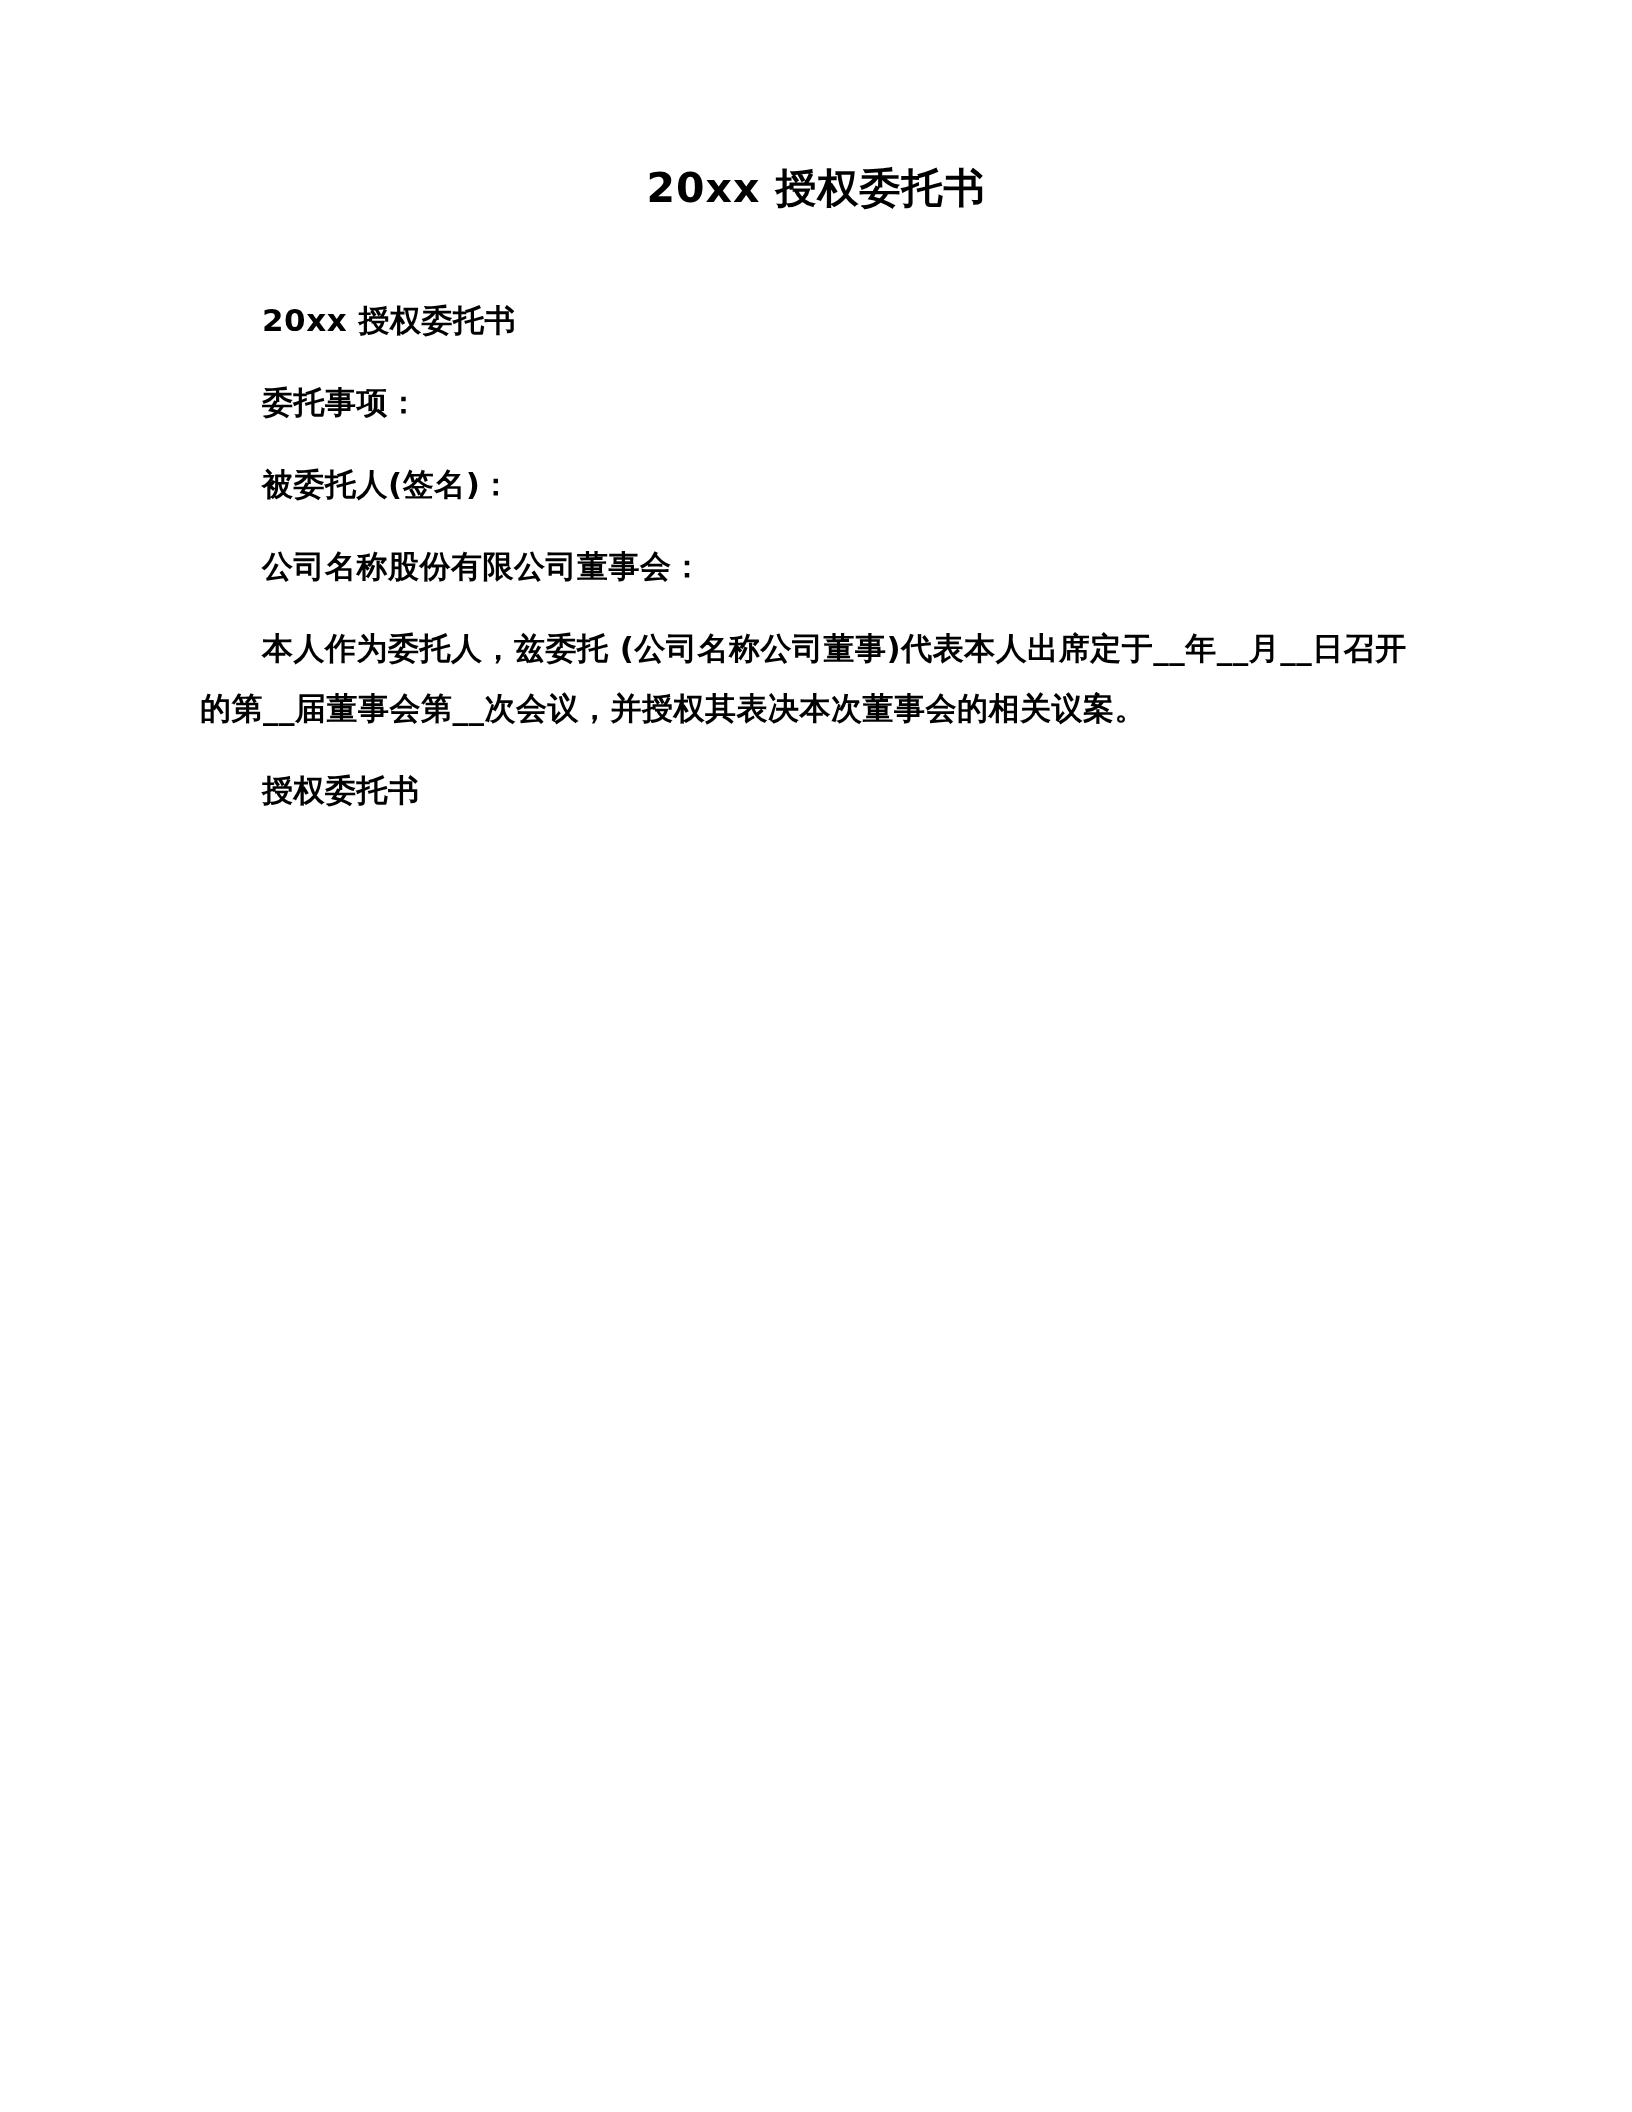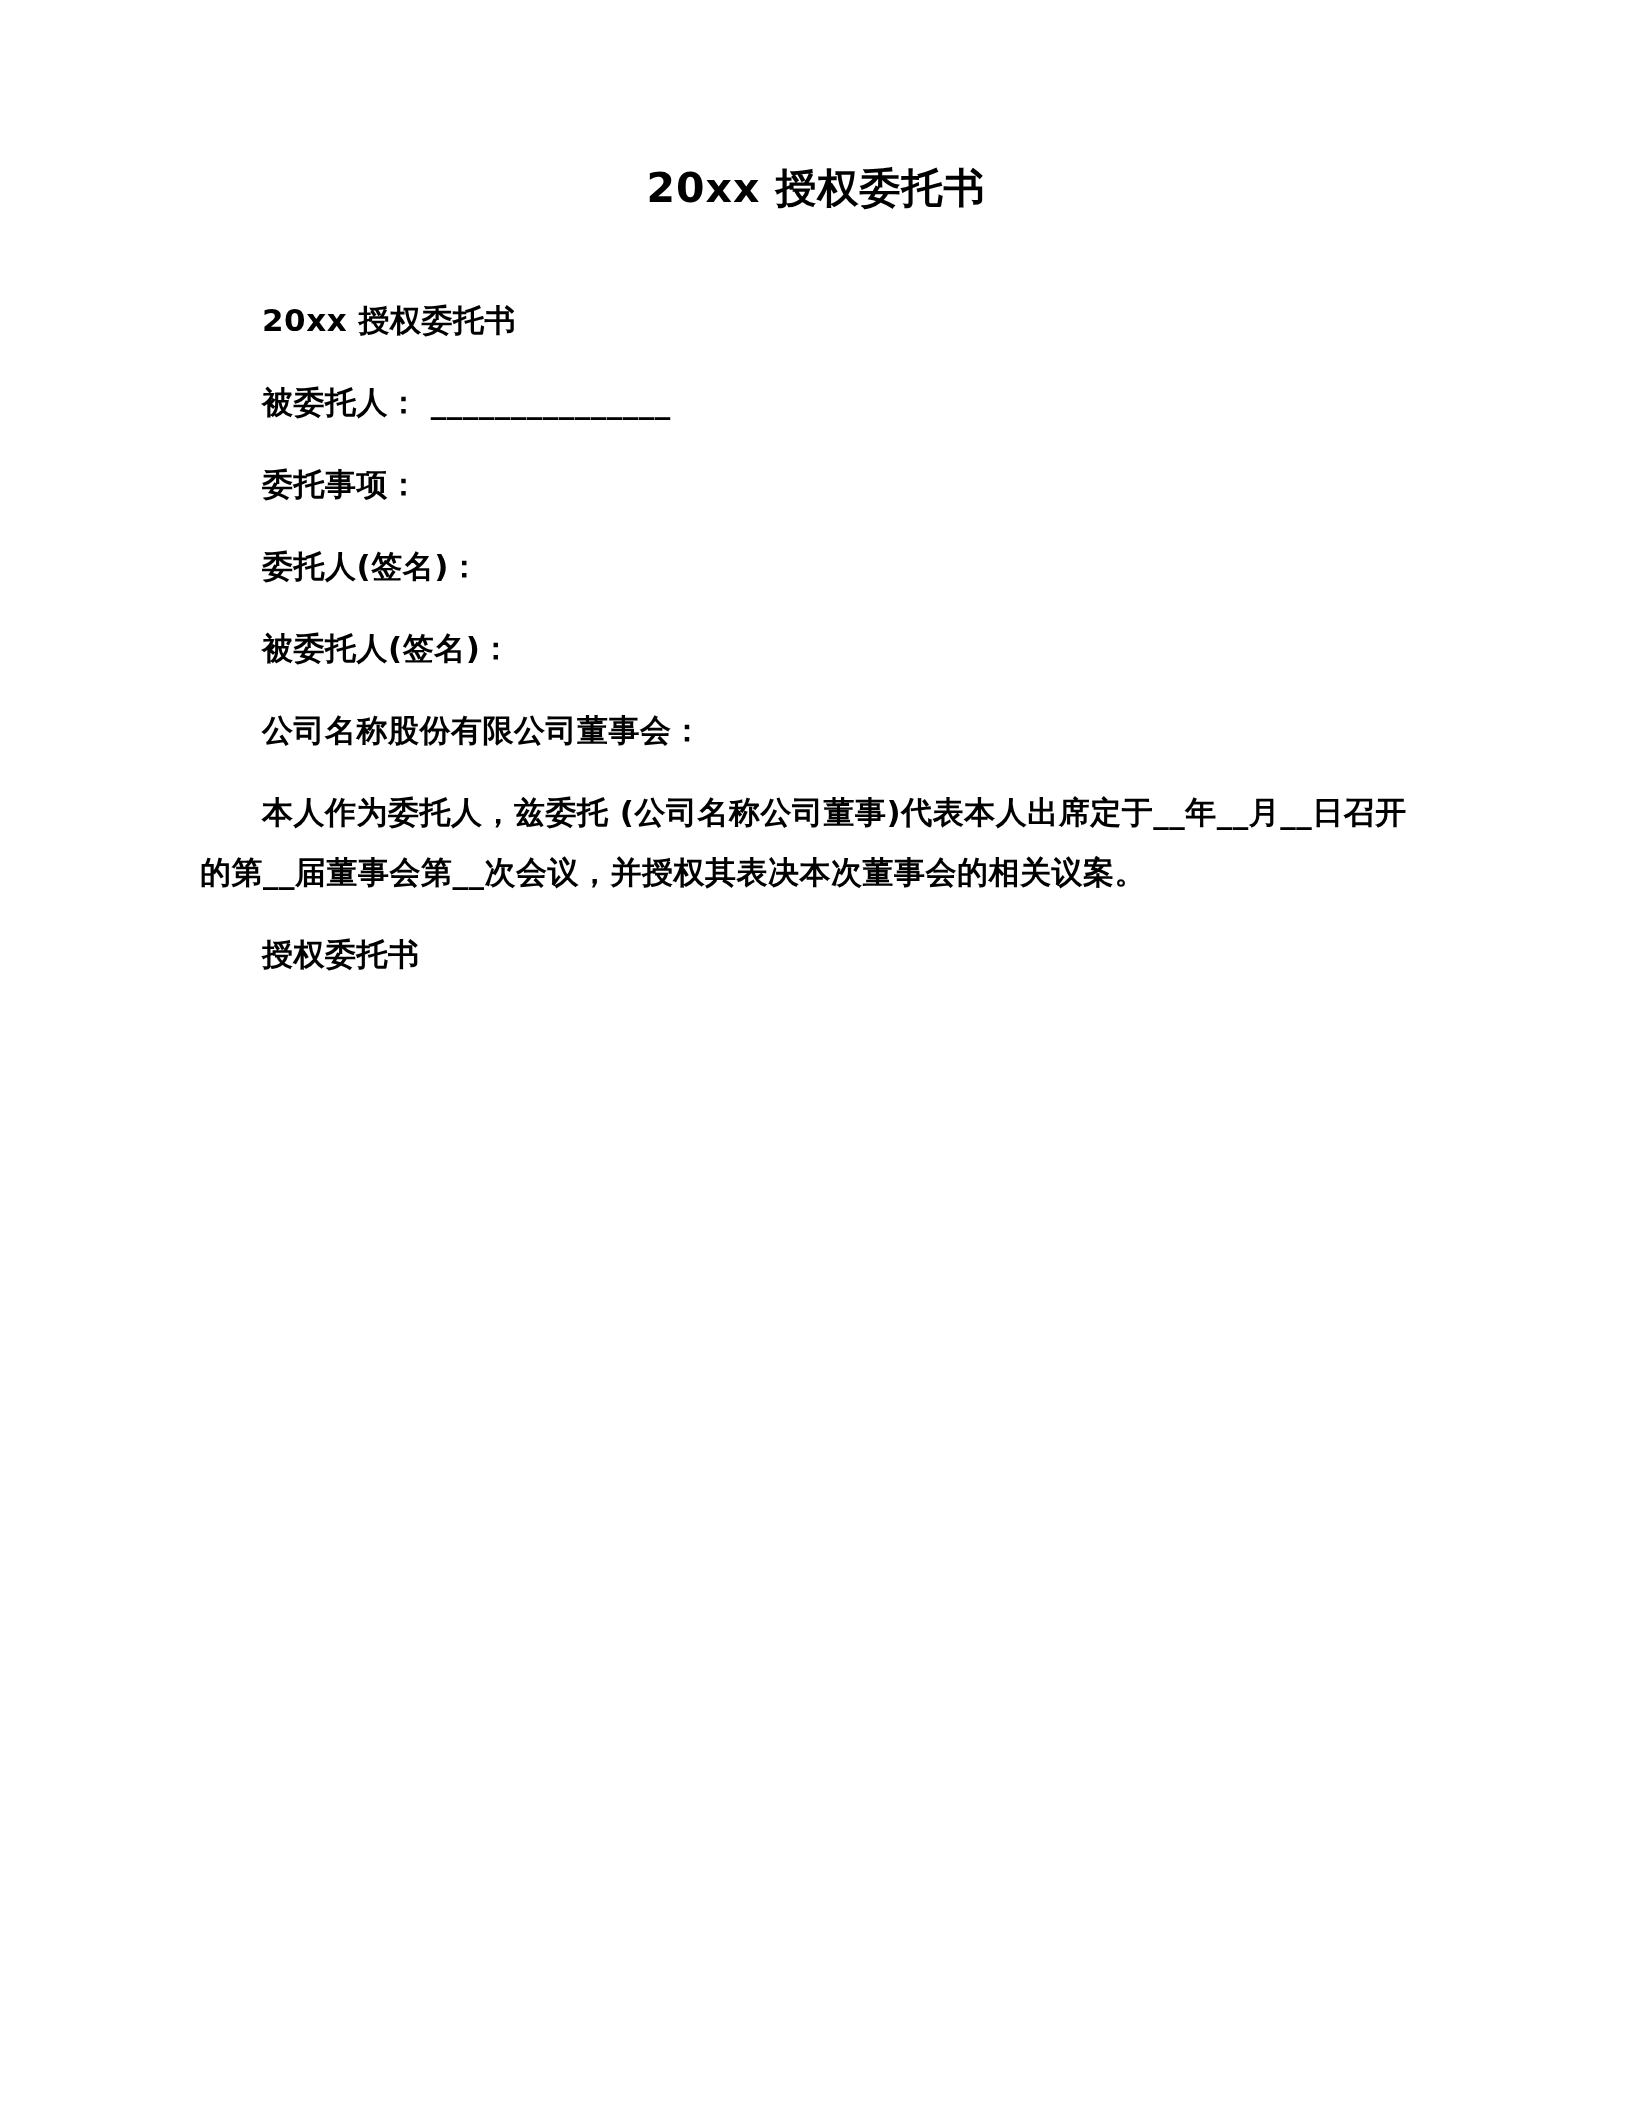--- a/index.html
+++ b/index.html
@@ -42,27 +42,25 @@
 </head>
 <body>
 
 <div class="page">
   <h1 class="doc-title">20xx 授权委托书</h1>
 
   <div class="doc-body">
     <p>20xx 授权委托书</p>
 
 
-    <p>被委托人： _______________</p>
 
     <p>委托事项：</p>
 
 
 
-    <p>委托人(签名)：</p>
 
     <p>被委托人(签名)：</p>
 
 
     <p>公司名称股份有限公司董事会：</p>
 
     <p>本人作为委托人，兹委托 (公司名称公司董事)代表本人出席定于__年__月__日召开的第__届董事会第__次会议，并授权其表决本次董事会的相关议案。</p>
 
     <p>授权委托书</p>
   </div>

